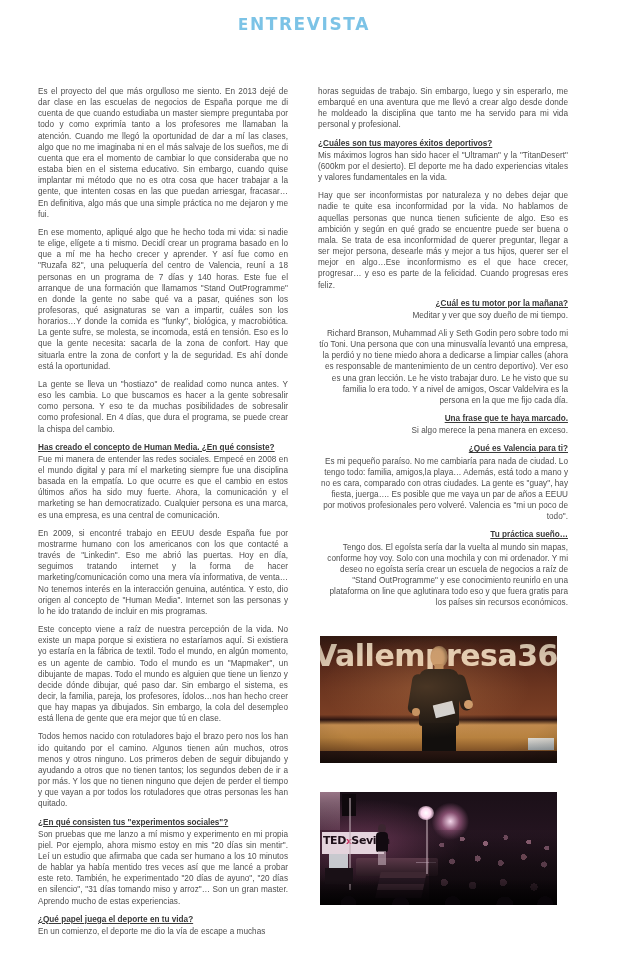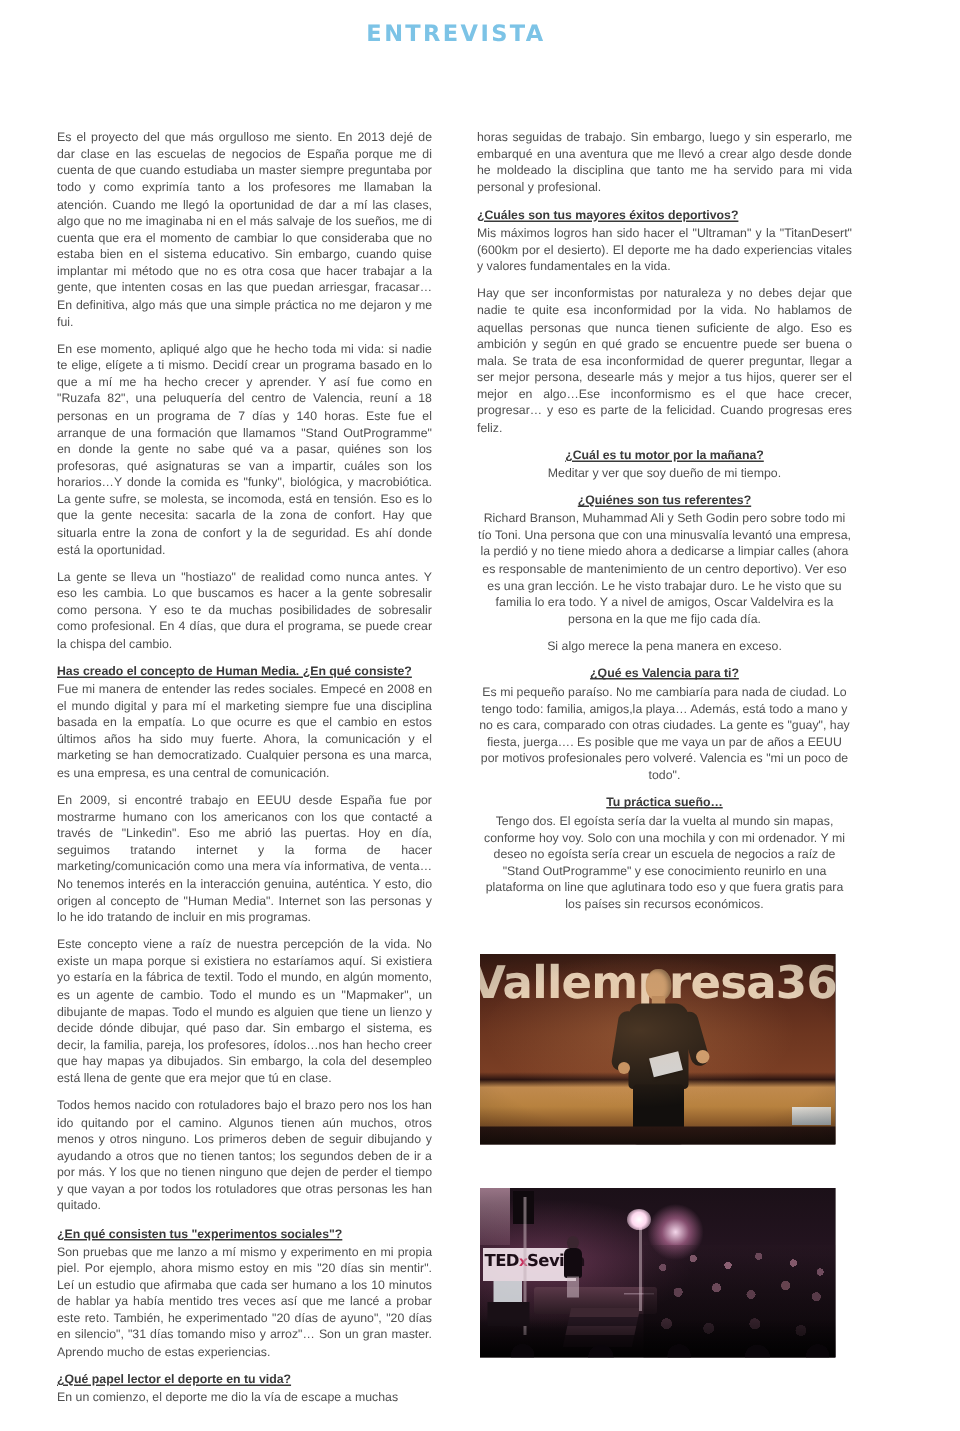--- a/index.html
+++ b/index.html
@@ -15,21 +15,21 @@
 
   
   .masthead{
     position:absolute;left:0;top:0;width:640px;height:68px;
   }
   .section-title{
     position:absolute;left:0;top:8px;width:608px;
     text-align:center;
     font-family:"DejaVu Sans", sans-serif;
     font-weight:700;
-    font-size:21px;
+    font-size:24px;
     letter-spacing:1.6px;
     color:#7cc3e6;
     font-variant:small-caps;
     text-transform:lowercase;
   }
   .section-title::first-letter{font-size:21px;}
 
   
   .cols{
     position:absolute;left:0;top:86px;
@@ -43,31 +43,31 @@
   .col-right{left:318px;}
 
   p.body{
     margin:0 0 7px 0;
     font-size:8.2px;
     line-height:11.15px;
     text-align:justify;
     color:#4f4f4f;
     letter-spacing:0.02px;
   }
-  p.body.flush{text-align:center;}
+  p.body.flush{text-align:right;}
   p.q{
     margin:6px 0 0 0;
     font-size:8.2px;
     line-height:11.15px;
     font-weight:700;
     color:#3a3a3a;
     text-align:justify;
     text-decoration:underline;
   }
-  p.q.flush{text-align:center;}
+  p.q.flush{text-align:right;}
   p.q + p.body{margin-top:1px;}
 
   
   .photo{
     position:absolute;
     overflow:hidden;
     background:#1a1014;
   }
   #photo-stage{left:320px;top:636px;width:237px;height:127px;}
   #photo-tedx{left:320px;top:792px;width:237px;height:113px;}
@@ -244,32 +244,32 @@
         <p class="body">Es el proyecto del que más orgulloso me siento. En 2013 dejé de dar clase en las escuelas de negocios de España porque me di cuenta de que cuando estudiaba un master siempre preguntaba por todo y como exprimía tanto a los profesores me llamaban la atención. Cuando me llegó la oportunidad de dar a mí las clases, algo que no me imaginaba ni en el más salvaje de los sueños, me di cuenta que era el momento de cambiar lo que consideraba que no estaba bien en el sistema educativo. Sin embargo, cuando quise implantar mi método que no es otra cosa que hacer trabajar a la gente, que intenten cosas en las que puedan arriesgar, fracasar… En definitiva, algo más que una simple práctica no me dejaron y me fui.</p>
         <p class="body">En ese momento, apliqué algo que he hecho toda mi vida: si nadie te elige, elígete a ti mismo. Decidí crear un programa basado en lo que a mí me ha hecho crecer y aprender. Y así fue como en "Ruzafa 82", una peluquería del centro de Valencia, reuní a 18 personas en un programa de 7 días y 140 horas. Este fue el arranque de una formación que llamamos "Stand OutProgramme" en donde la gente no sabe qué va a pasar, quiénes son los profesoras, qué asignaturas se van a impartir, cuáles son los horarios…Y donde la comida es "funky", biológica, y macrobiótica. La gente sufre, se molesta, se incomoda, está en tensión. Eso es lo que la gente necesita: sacarla de la zona de confort. Hay que situarla entre la zona de confort y la de seguridad. Es ahí donde está la oportunidad.</p>
         <p class="body">La gente se lleva un "hostiazo" de realidad como nunca antes. Y eso les cambia. Lo que buscamos es hacer a la gente sobresalir como persona. Y eso te da muchas posibilidades de sobresalir como profesional. En 4 días, que dura el programa, se puede crear la chispa del cambio.</p>
         <p class="q">Has creado el concepto de Human Media. ¿En qué consiste?</p>
         <p class="body">Fue mi manera de entender las redes sociales. Empecé en 2008 en el mundo digital y para mí el marketing siempre fue una disciplina basada en la empatía. Lo que ocurre es que el cambio en estos últimos años ha sido muy fuerte. Ahora, la comunicación y el marketing se han democratizado. Cualquier persona es una marca, es una empresa, es una central de comunicación.</p>
         <p class="body">En 2009, si encontré trabajo en EEUU desde España fue por mostrarme humano con los americanos con los que contacté a través de "Linkedin". Eso me abrió las puertas. Hoy en día, seguimos tratando internet y la forma de hacer marketing/comunicación como una mera vía informativa, de venta… No tenemos interés en la interacción genuina, auténtica. Y esto, dio origen al concepto de "Human Media". Internet son las personas y lo he ido tratando de incluir en mis programas.</p>
         <p class="body">Este concepto viene a raíz de nuestra percepción de la vida. No existe un mapa porque si existiera no estaríamos aquí. Si existiera yo estaría en la fábrica de textil. Todo el mundo, en algún momento, es un agente de cambio. Todo el mundo es un "Mapmaker", un dibujante de mapas. Todo el mundo es alguien que tiene un lienzo y decide dónde dibujar, qué paso dar. Sin embargo el sistema, es decir, la familia, pareja, los profesores, ídolos…nos han hecho creer que hay mapas ya dibujados. Sin embargo, la cola del desempleo está llena de gente que era mejor que tú en clase.</p>
         <p class="body">Todos hemos nacido con rotuladores bajo el brazo pero nos los han ido quitando por el camino. Algunos tienen aún muchos, otros menos y otros ninguno. Los primeros deben de seguir dibujando y ayudando a otros que no tienen tantos; los segundos deben de ir a por más. Y los que no tienen ninguno que dejen de perder el tiempo y que vayan a por todos los rotuladores que otras personas les han quitado.</p>
         <p class="q">¿En qué consisten tus "experimentos sociales"?</p>
         <p class="body">Son pruebas que me lanzo a mí mismo y experimento en mi propia piel. Por ejemplo, ahora mismo estoy en mis "20 días sin mentir". Leí un estudio que afirmaba que cada ser humano a los 10 minutos de hablar ya había mentido tres veces así que me lancé a probar este reto. También, he experimentado "20 días de ayuno", "20 días en silencio", "31 días tomando miso y arroz"… Son un gran master. Aprendo mucho de estas experiencias.</p>
-        <p class="q">¿Qué papel lector el deporte en tu vida?</p>
+        <p class="q">¿Qué papel juega el deporte en tu vida?</p>
         <p class="body">En un comienzo, el deporte me dio la vía de escape a muchas</p>
       </div>
     <div class="col col-right">
         <p class="body">horas seguidas de trabajo. Sin embargo, luego y sin esperarlo, me embarqué en una aventura que me llevó a crear algo desde donde he moldeado la disciplina que tanto me ha servido para mi vida personal y profesional.</p>
         <p class="q">¿Cuáles son tus mayores éxitos deportivos?</p>
         <p class="body">Mis máximos logros han sido hacer el "Ultraman" y la "TitanDesert" (600km por el desierto). El deporte me ha dado experiencias vitales y valores fundamentales en la vida.</p>
         <p class="body">Hay que ser inconformistas por naturaleza y no debes dejar que nadie te quite esa inconformidad por la vida. No hablamos de aquellas personas que nunca tienen suficiente de algo. Eso es ambición y según en qué grado se encuentre puede ser buena o mala. Se trata de esa inconformidad de querer preguntar, llegar a ser mejor persona, desearle más y mejor a tus hijos, querer ser el mejor en algo…Ese inconformismo es el que hace crecer, progresar… y eso es parte de la felicidad. Cuando progresas eres feliz.</p>
         <p class="q flush">¿Cuál es tu motor por la mañana?</p>
         <p class="body flush">Meditar y ver que soy dueño de mi tiempo.</p>
-        <p class="q flush">¿Quiénes son tus referentes?</p>
         <p class="body flush">Richard Branson, Muhammad Ali y Seth Godin pero sobre todo mi tío Toni. Una persona que con una minusvalía levantó una empresa, la perdió y no tiene miedo ahora a dedicarse a limpiar calles (ahora es responsable de mantenimiento de un centro deportivo). Ver eso es una gran lección. Le he visto trabajar duro. Le he visto que su familia lo era todo. Y a nivel de amigos, Oscar Valdelvira es la persona en la que me fijo cada día.</p>
+        <p class="q flush">Una frase que te haya marcado.</p>
         <p class="body flush">Si algo merece la pena manera en exceso.</p>
         <p class="q flush">¿Qué es Valencia para ti?</p>
         <p class="body flush">Es mi pequeño paraíso. No me cambiaría para nada de ciudad. Lo tengo todo: familia, amigos,la playa… Además, está todo a mano y no es cara, comparado con otras ciudades. La gente es "guay", hay fiesta, juerga…. Es posible que me vaya un par de años a EEUU por motivos profesionales pero volveré. Valencia es "mi un poco de todo".</p>
         <p class="q flush">Tu práctica sueño…</p>
         <p class="body flush">Tengo dos. El egoísta sería dar la vuelta al mundo sin mapas, conforme hoy voy. Solo con una mochila y con mi ordenador. Y mi deseo no egoísta sería crear un escuela de negocios a raíz de "Stand OutProgramme" y ese conocimiento reunirlo en una plataforma on line que aglutinara todo eso y que fuera gratis para los países sin recursos económicos.</p>
       </div>
   </div>
 
   <div class="photo" id="photo-stage">
     <div class="ph-inner">

